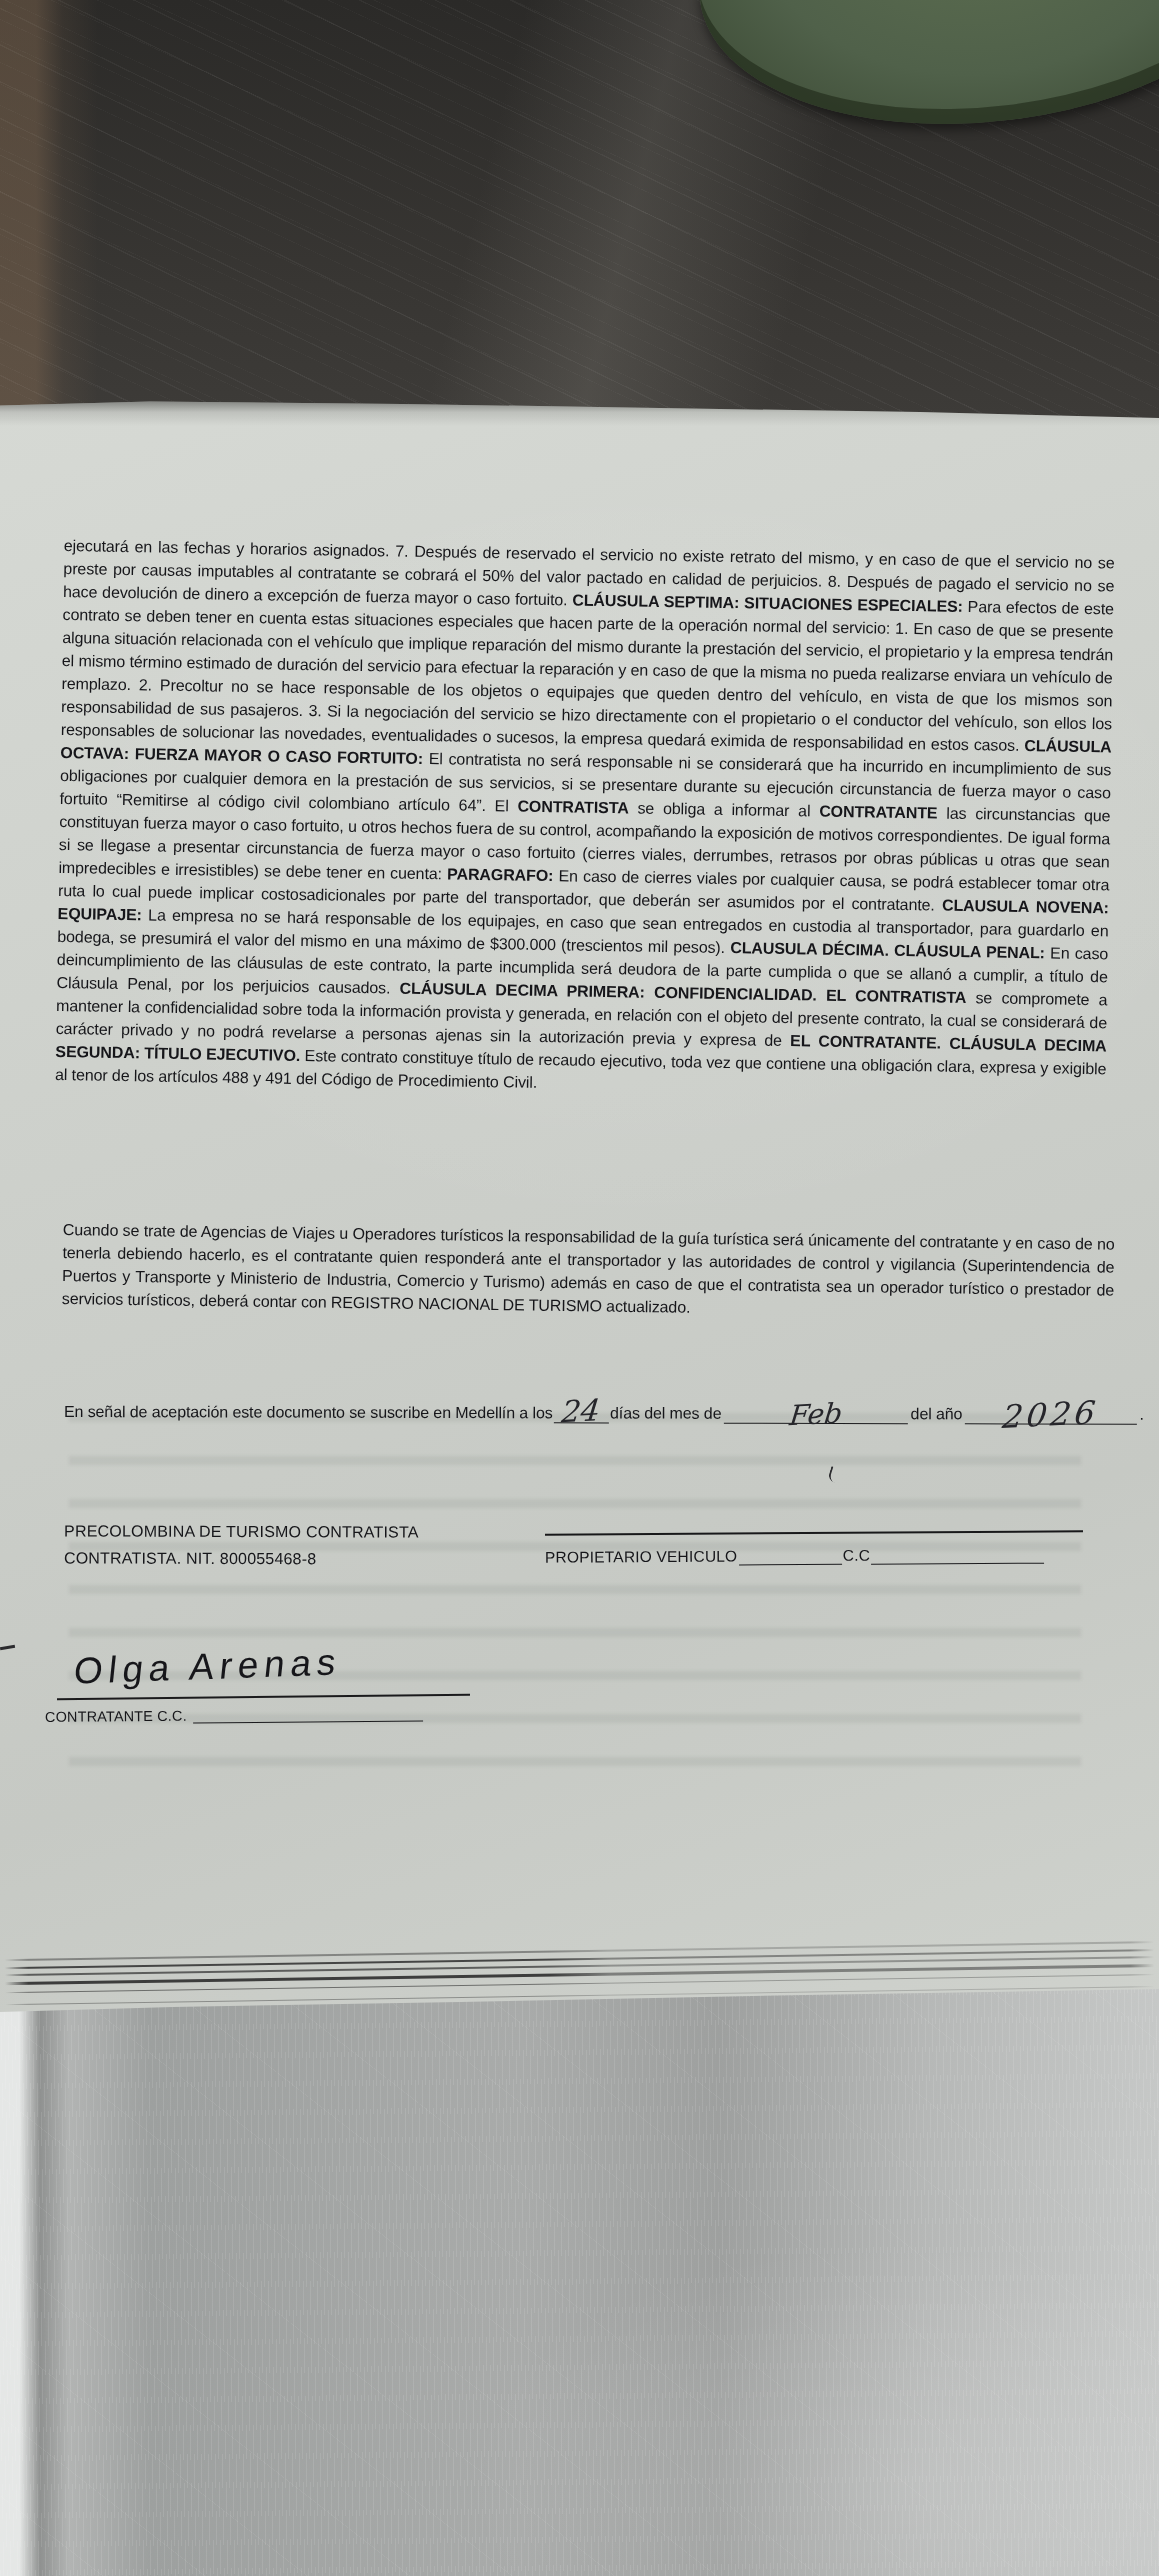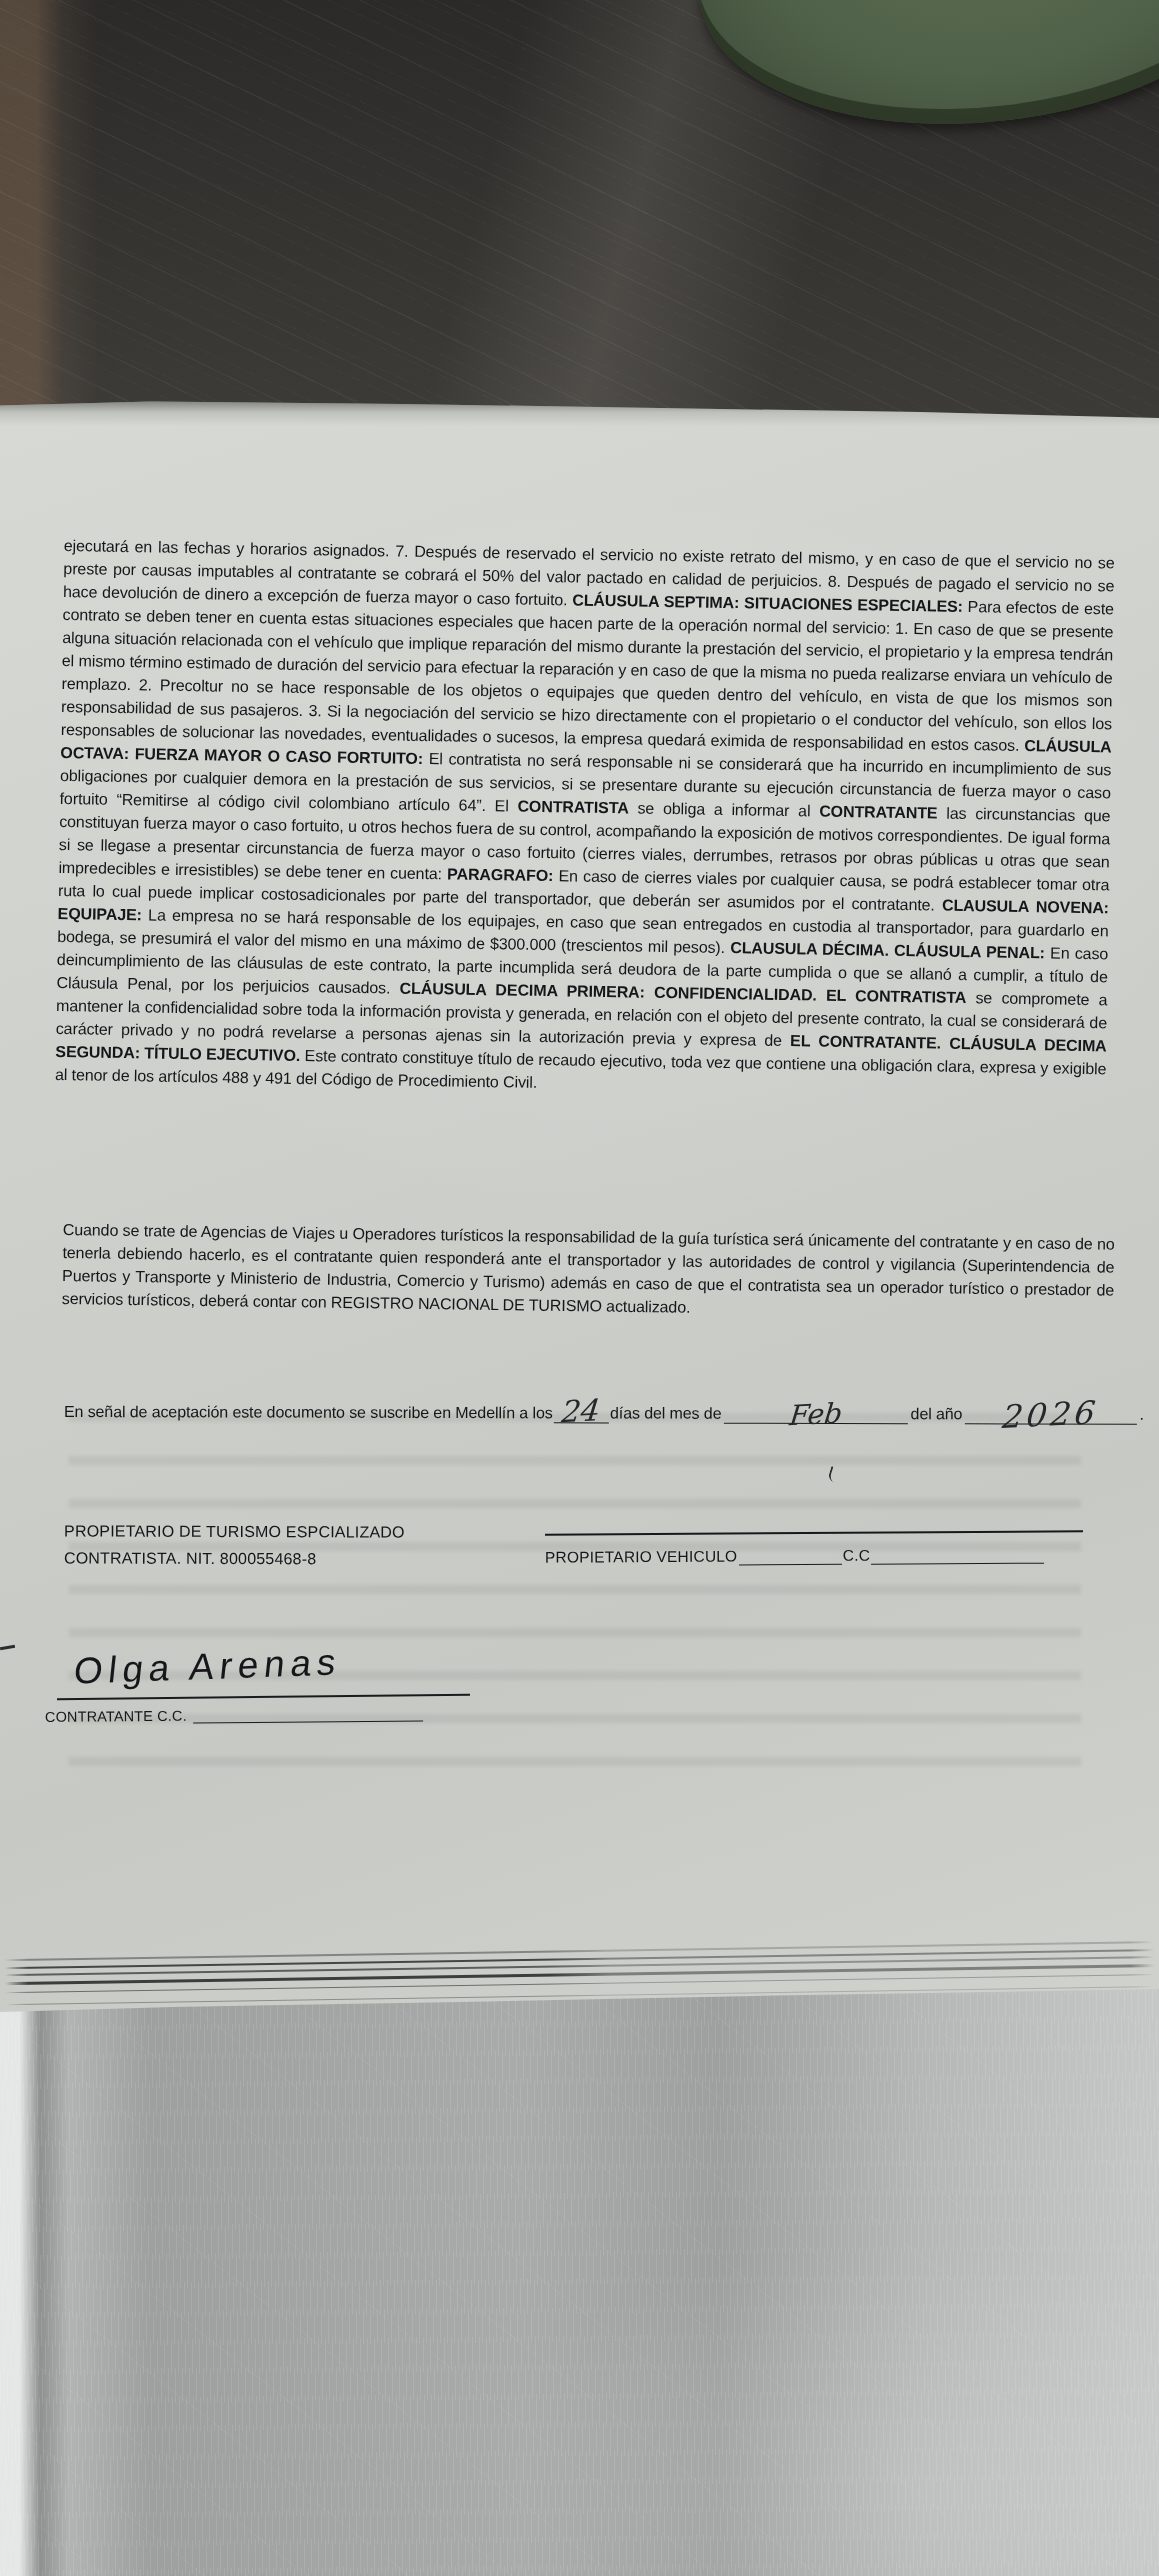--- a/index.html
+++ b/index.html
@@ -183,21 +183,21 @@
     <span class="t">del año</span>
     <span class="blank year">
       <span class="hw year">2026</span>
     </span>
     <span class="t">.</span>
   </div>
   <div class="stray-comma"></div>
   <div class="stray-dash"></div>
 
   <div class="company ink">
-    <div>PROPIETARIO DE TURISMO ESPCIALIZADO</div>
+    <div>PRECOLOMBINA DE TURISMO CONTRATISTA</div>
     <div>CONTRATISTA. NIT. 800055468-8</div>
   </div>
 
   <div class="prop-line"></div>
   <div class="prop-row ink">
     <span class="t">PROPIETARIO VEHICULO</span>
     <span class="blank cc1"></span>
     <span class="t">C.C</span>
     <span class="blank cc2"></span>
   </div>

